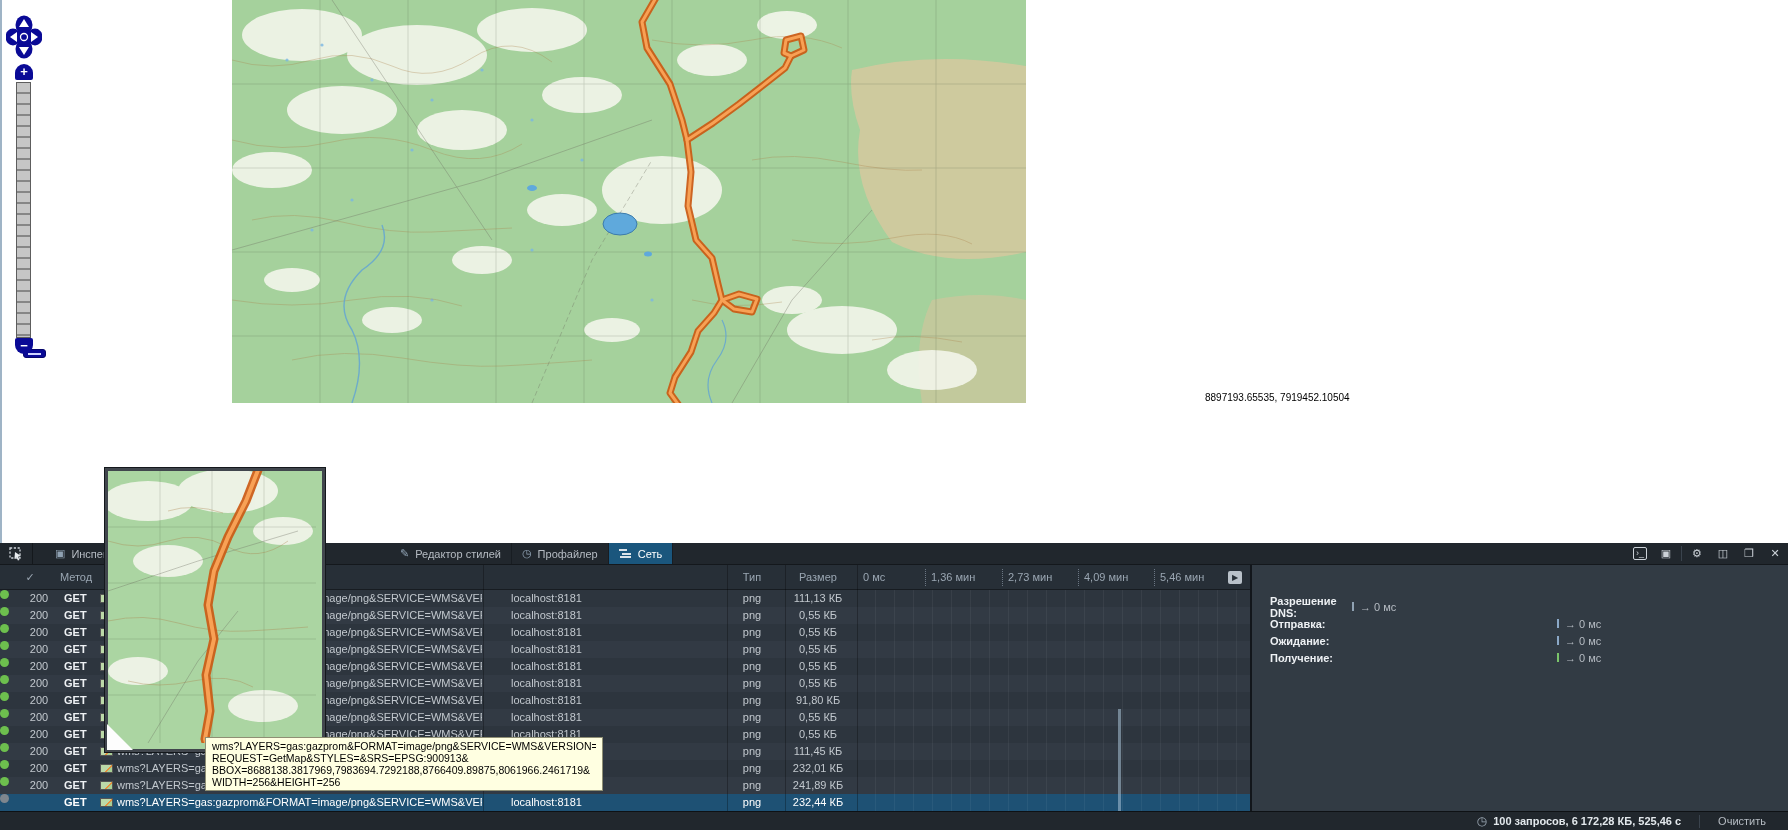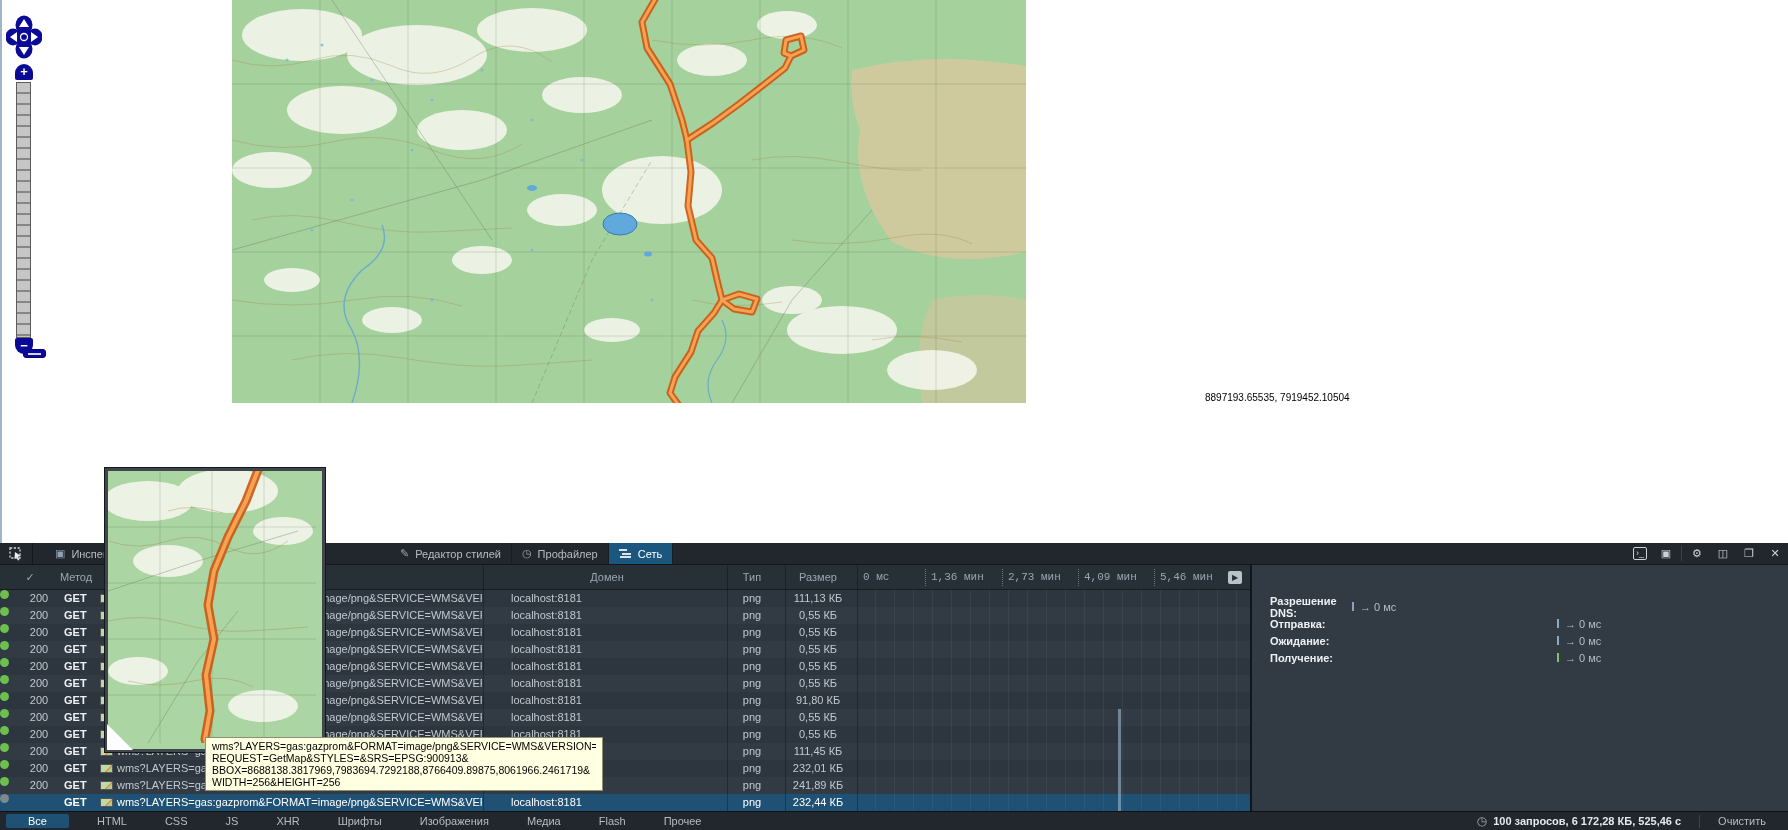--- a/index.html
+++ b/index.html
@@ -36,21 +36,21 @@
   .dt-sep{width:1px;background:#3a434d;margin:3px 2px;}
   .netbars{display:inline-block;width:13px;height:9px;
      background:linear-gradient(#dce3e9,#dce3e9) 0 0/8px 2px no-repeat,
                 linear-gradient(#dce3e9,#dce3e9) 3px 3.5px/9px 2px no-repeat,
                 linear-gradient(#dce3e9,#dce3e9) 1px 7px/11px 2px no-repeat;}
   
   .dt-body{position:absolute;left:0;top:22px;width:100%;height:246px;display:flex;}
   .net-pane{position:relative;width:1250px;height:246px;overflow:hidden;background:#2d353e;}
   .net-header{position:absolute;left:0;top:0;width:100%;height:25px;background:#272f37;border-bottom:1px solid #171c21;box-sizing:border-box;color:#9aa6b2;}
   .hcell{position:absolute;top:0;height:25px;line-height:25px;text-align:center;}
-  .htick{position:absolute;top:4px;height:17px;line-height:17px;padding-left:5px;border-left:1px dotted #6b7683;color:#9aa6b2;font-family:Liberation Mono, monospace;}
+  .htick{position:absolute;top:4px;height:17px;line-height:17px;padding-left:5px;border-left:1px dotted #6b7683;color:#9aa6b2;}
   .hplay{position:absolute;top:6px;width:14px;height:13px;background:#b9c1c9;color:#272f37;font-size:8px;line-height:13px;text-align:center;border-radius:2px;cursor:pointer;}
   .net-rows{position:absolute;left:0;top:25px;width:100%;height:221px;}
   .net-row{position:relative;height:17px;box-sizing:border-box;cursor:pointer;}
   .net-row.odd{background:#2d353e;}
   .net-row.even{background:#323a44;}
   .net-row.selected{background:#1e5174;color:#fff;}
   .net-row.selected .cell{color:#fff;}
   .cell{position:absolute;top:0;height:17px;line-height:17px;color:#c2c8ce;white-space:nowrap;overflow:hidden;}
   .c-dot{left:11px;top:4px;width:9px;height:9px;border-radius:50%;}
   .dot-green{background:#6dbf4e;}
@@ -265,21 +265,20 @@
             <span>✕</span>
           </div>
         </div>
     </div>
 
     <div class="dt-body">
       <div class="net-pane">
         <div class="net-header">
           <div class="hcell" style="left:20px;width:20px;">✓</div>
           <div class="hcell" style="left:52px;width:48px;">Метод</div>
-          <div class="hcell" style="left:487px;width:240px;">Домен</div>
           <div class="hcell" style="left:727px;width:50px;">Тип</div>
           <div class="hcell" style="left:785px;width:66px;">Размер</div>
           <div id="timeline-ticks">
               <div class="htick" style="left: 858px; border-left: none;">0 мс</div>
               <div class="htick" style="left: 925px;">1,36 мин</div>
               <div class="htick" style="left: 1002px;">2,73 мин</div>
               <div class="htick" style="left: 1078px;">4,09 мин</div>
               <div class="htick" style="left: 1154px;">5,46 мин</div>
             </div>
           <div class="hplay" style="left:1228px;">▶</div>
@@ -452,32 +451,20 @@
               <div class="t-barzone" style="width: 208px;">
                 <div class="t-bar" style="left: 205px; width: 2px; background: rgb(122, 196, 106);"></div>
               </div>
               <div class="t-val" style="margin-left: 4px; position: relative; left: 1px;">→ 0 мс</div>
             </div>
           </div>
       </div>
     </div>
 
     <div class="dt-footer">
-      <div id="filters" style="display:flex;align-items:center;padding-left:4px;">
-          <div class="f-filter active">Все</div>
-          <div class="f-filter">HTML</div>
-          <div class="f-filter">CSS</div>
-          <div class="f-filter">JS</div>
-          <div class="f-filter">XHR</div>
-          <div class="f-filter">Шрифты</div>
-          <div class="f-filter">Изображения</div>
-          <div class="f-filter">Медиа</div>
-          <div class="f-filter">Flash</div>
-          <div class="f-filter">Прочее</div>
-        </div>
       <div class="f-right">
         <span class="f-clock">◷</span>
         <span class="f-summary">100 запросов, 6 172,28 КБ, 525,46 с</span>
         <span class="f-divider"></span>
         <span class="f-clear">Очистить</span>
       </div>
     </div>
   </div>
 
   <div class="tile-popup">

